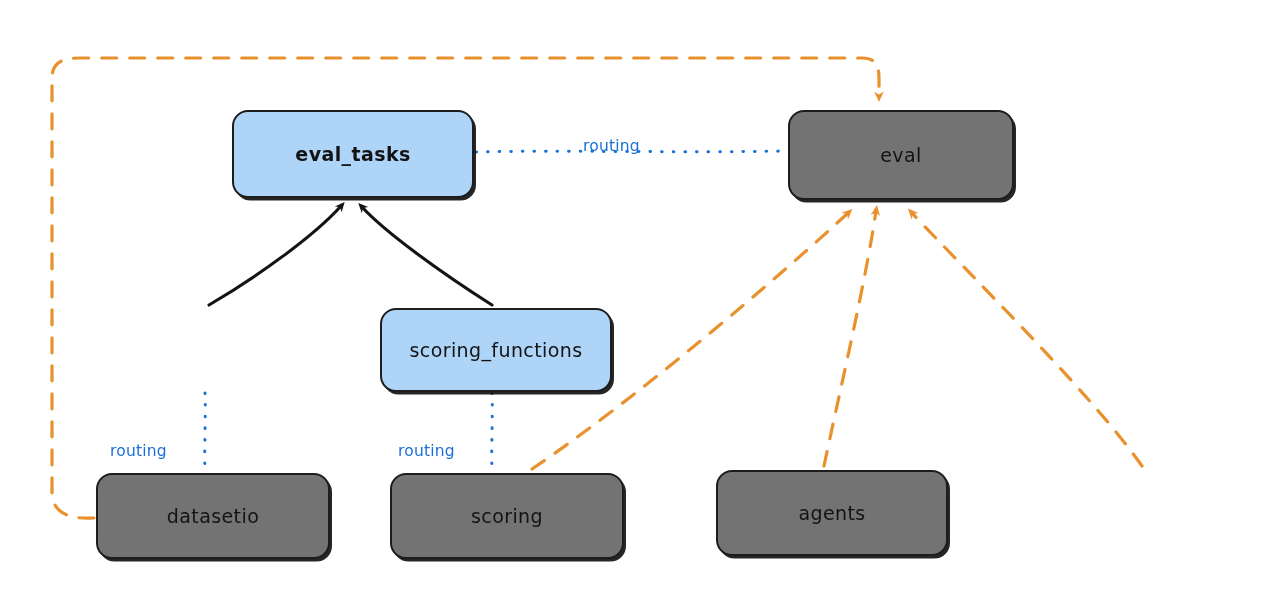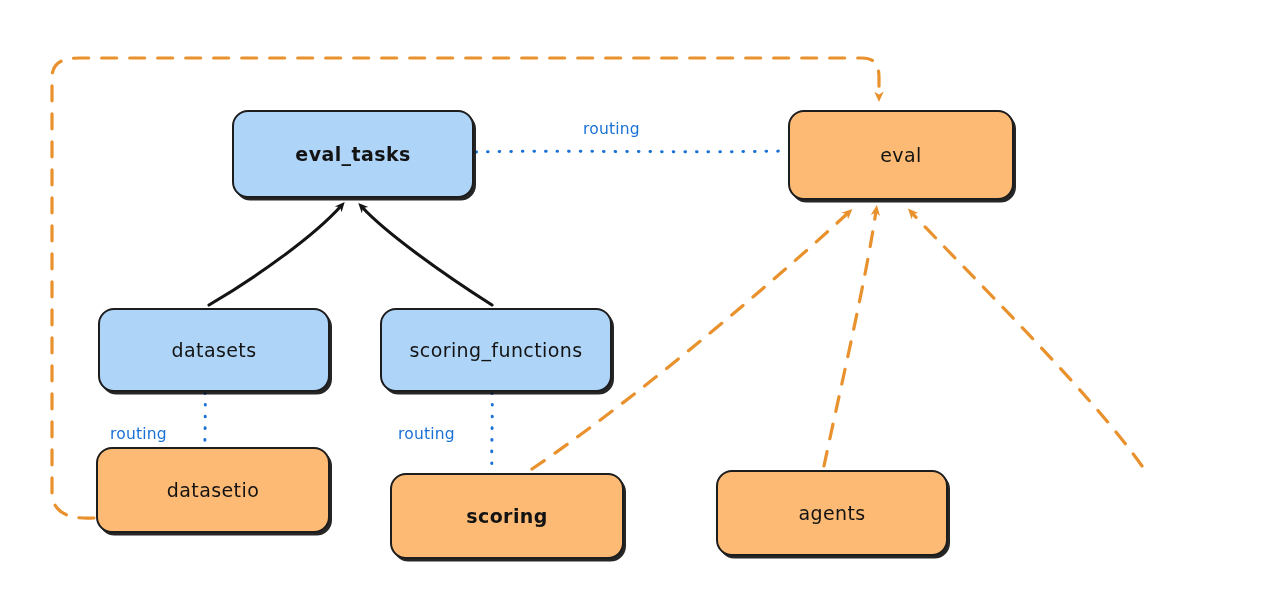--- a/index.html
+++ b/index.html
@@ -32,37 +32,38 @@
     position: absolute;
     box-sizing: border-box;
     display: flex;
     align-items: center;
     justify-content: center;
     border-radius: 16px;
     border: 2.6px solid #1d1d1d;
     box-shadow: 2.5px 3px 0 -0.5px rgba(20,20,20,0.92);
   }
   .node.blue  { background: #aed4f8; }
-  .node.green { background: #fdba74; }
+  .node.green { background: #737373; }
   .node-label {
     font-family: "DejaVu Sans", sans-serif;
     font-size: 19px;
     letter-spacing: 0.4px;
     color: #131313;
     white-space: nowrap;
     user-select: none;
   }
   .edge-label {
     position: absolute;
     font-family: "DejaVu Sans", sans-serif;
     font-size: 15.5px;
     color: #1971d6;
     letter-spacing: 0.2px;
     white-space: nowrap;
     user-select: none;
+    margin-top: 17px;
   }
 </style>
 </head>
 <body>
 
 <div id="canvas">
 
   <svg id="edges" viewBox="0 0 1280 596" width="1280" height="596" xmlns="http://www.w3.org/2000/svg">
 
     <defs>
@@ -94,33 +95,30 @@
   </svg>
 
   <div class="node blue" style="left:232px; top:110px; width:242px; height:88px;font-weight:bold;">
     <span class="node-label">eval_tasks</span>
   </div>
 
   <div class="node green" style="left:788px; top:110px; width:226px; height:90px;">
     <span class="node-label">eval</span>
   </div>
 
-  <div class="node blue" style="left:98px; top:308px; width:232px; height:84px;">
-    <span class="node-label">datasets</span>
-  </div>
 
   <div class="node blue" style="left:380px; top:308px; width:232px; height:84px;text-align:center;">
     <span class="node-label">scoring_functions</span>
   </div>
 
-  <div class="node green" style="left:96px; top:447px; width:234px; height:86px;">
+  <div class="node green" style="left:96px; top:473px; width:234px; height:86px;">
     <span class="node-label">datasetio</span>
   </div>
 
-  <div class="node green" style="left:390px; top:473px; width:234px; height:86px;font-weight:bold;">
+  <div class="node green" style="left:390px; top:473px; width:234px; height:86px;">
     <span class="node-label">scoring</span>
   </div>
 
   <div class="node green" style="left:708px; top:470px; width:232px; height:86px;margin-left:8px;">
     <span class="node-label">agents</span>
   </div>
 
 
   <div class="edge-label" style="left:583px; top:120px;">routing</div>
 

